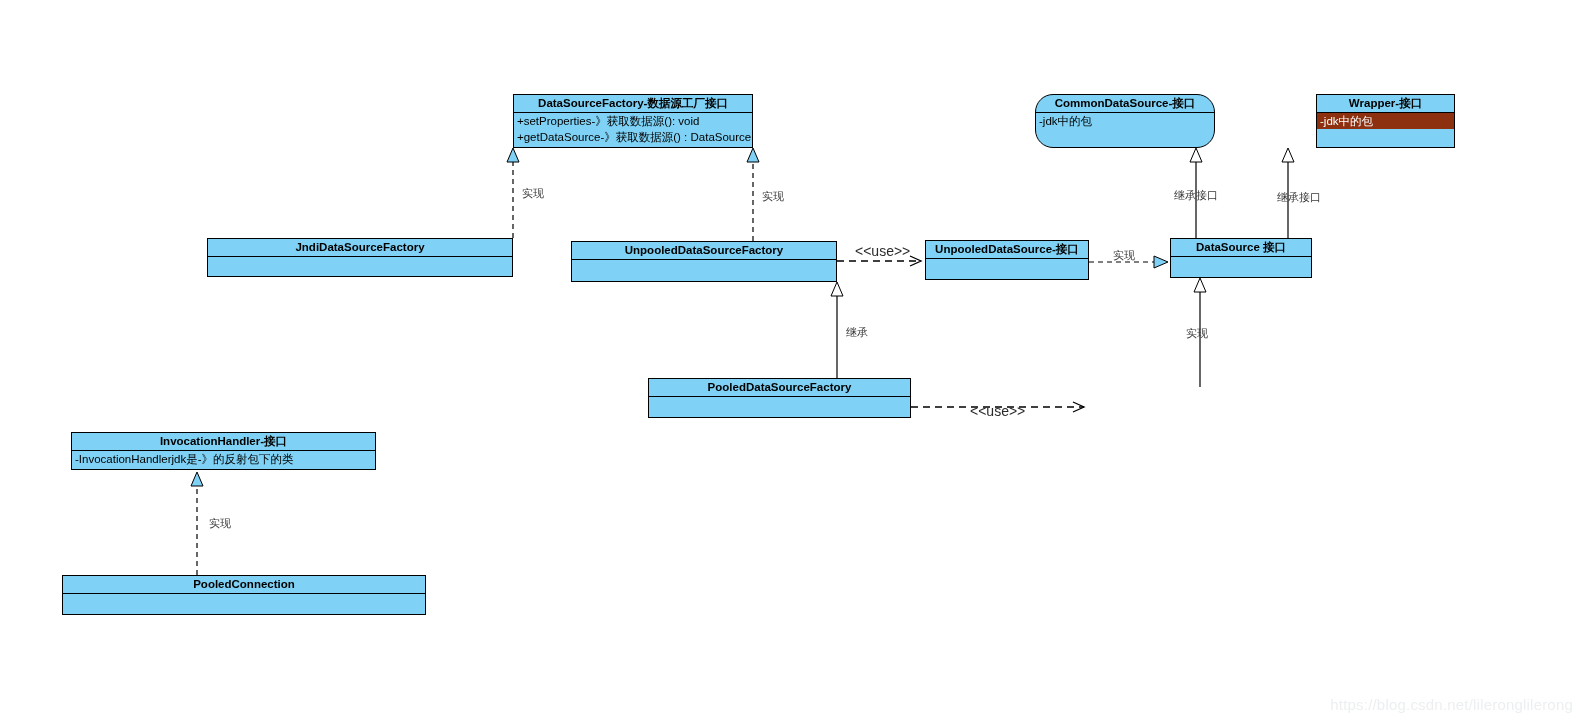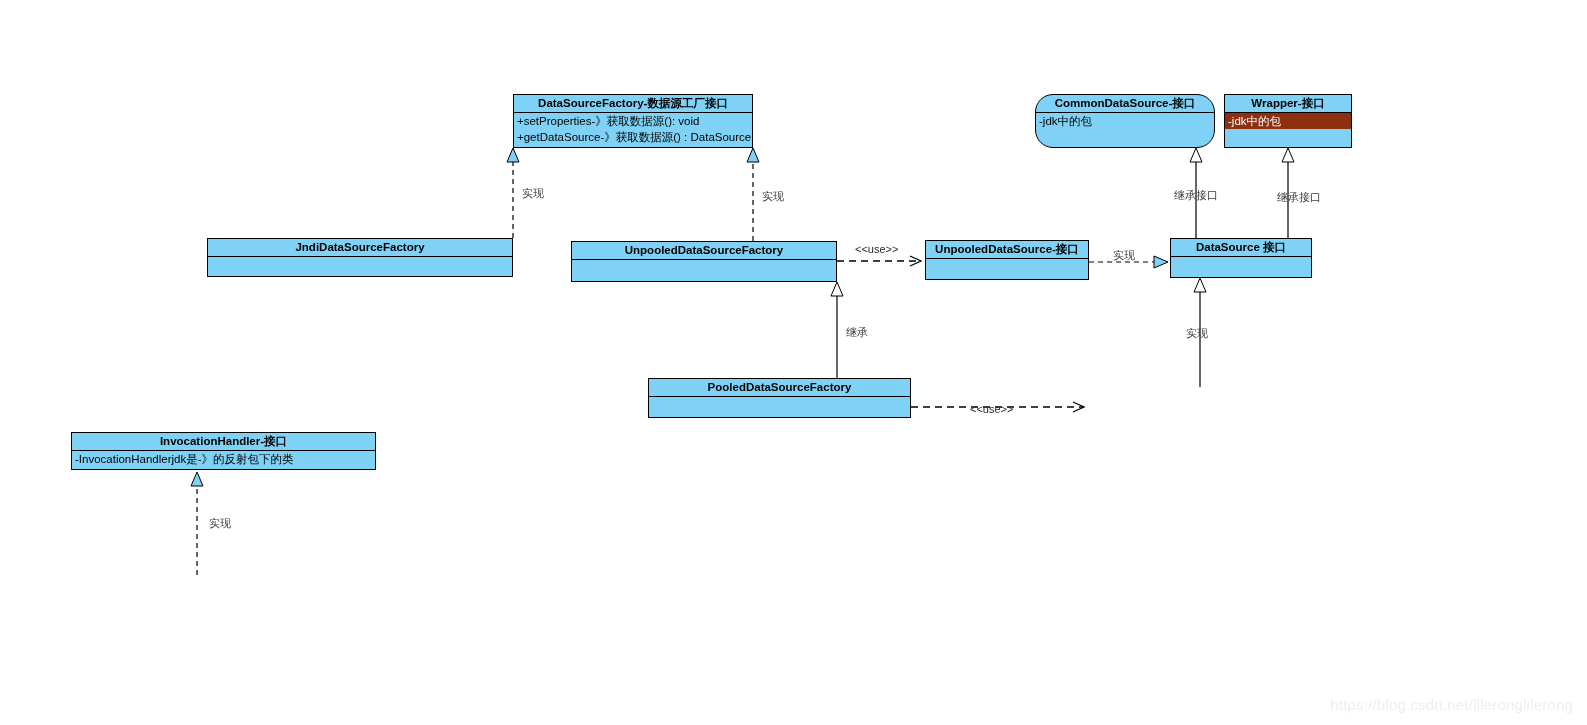--- a/index.html
+++ b/index.html
@@ -49,21 +49,21 @@
   }
   .edge-label{
     position:absolute;
     font-size:11px;
     color:#3a3a3a;
     white-space:nowrap;
     z-index:6;
     background:transparent;
   }
   .edge-label.stereotype{
-    font-size:11px;
+    font-size:14px;
     color:#2b2b2b;
   }
   .watermark{
     position:absolute;
     right:14px;bottom:12px;
     font-size:15px;
     color:#eceff1;
     letter-spacing:.2px;
     z-index:2;
     white-space:nowrap;
@@ -136,21 +136,21 @@
     </div>
   </div>
 
   <div class="uml-class" style="left:1035px;top:94px;width:180px;height:54px;border-radius:18px;">
     <div class="uml-title">CommonDataSource-接口</div>
     <div class="uml-body">
       <div class="uml-attr">-jdk中的包</div>
     </div>
   </div>
 
-  <div class="uml-class" style="left:1224px;top:94px;width:128px;height:54px;">
+  <div class="uml-class" style="left:1316px;top:94px;width:139px;height:54px;">
     <div class="uml-title">Wrapper-接口</div>
     <div class="uml-body">
       <div class="uml-attr highlight">-jdk中的包</div>
     </div>
   </div>
 
   <div class="uml-class" style="left:207px;top:238px;width:306px;height:39px;">
     <div class="uml-title">JndiDataSourceFactory</div>
     <div class="uml-body"></div>
   </div>
@@ -176,20 +176,24 @@
   </div>
 
 
   <div class="uml-class" style="left:71px;top:432px;width:305px;height:38px;">
     <div class="uml-title">InvocationHandler-接口</div>
     <div class="uml-body">
       <div class="uml-attr">-InvocationHandlerjdk是-》的反射包下的类</div>
     </div>
   </div>
 
+  <div class="uml-class" style="left:62px;top:575px;width:364px;height:40px;">
+    <div class="uml-title">PooledConnection</div>
+    <div class="uml-body"></div>
+  </div>
 
   <div class="edge-label" style="left:522px;top:186px;">实现</div>
 
   <div class="edge-label" style="left:762px;top:189px;">实现</div>
 
   <div class="edge-label stereotype" style="left:855px;top:243px;">&lt;&lt;use&gt;&gt;</div>
 
   <div class="edge-label" style="left:1113px;top:248px;">实现</div>
 
   <div class="edge-label" style="left:1174px;top:188px;">继承接口</div>

